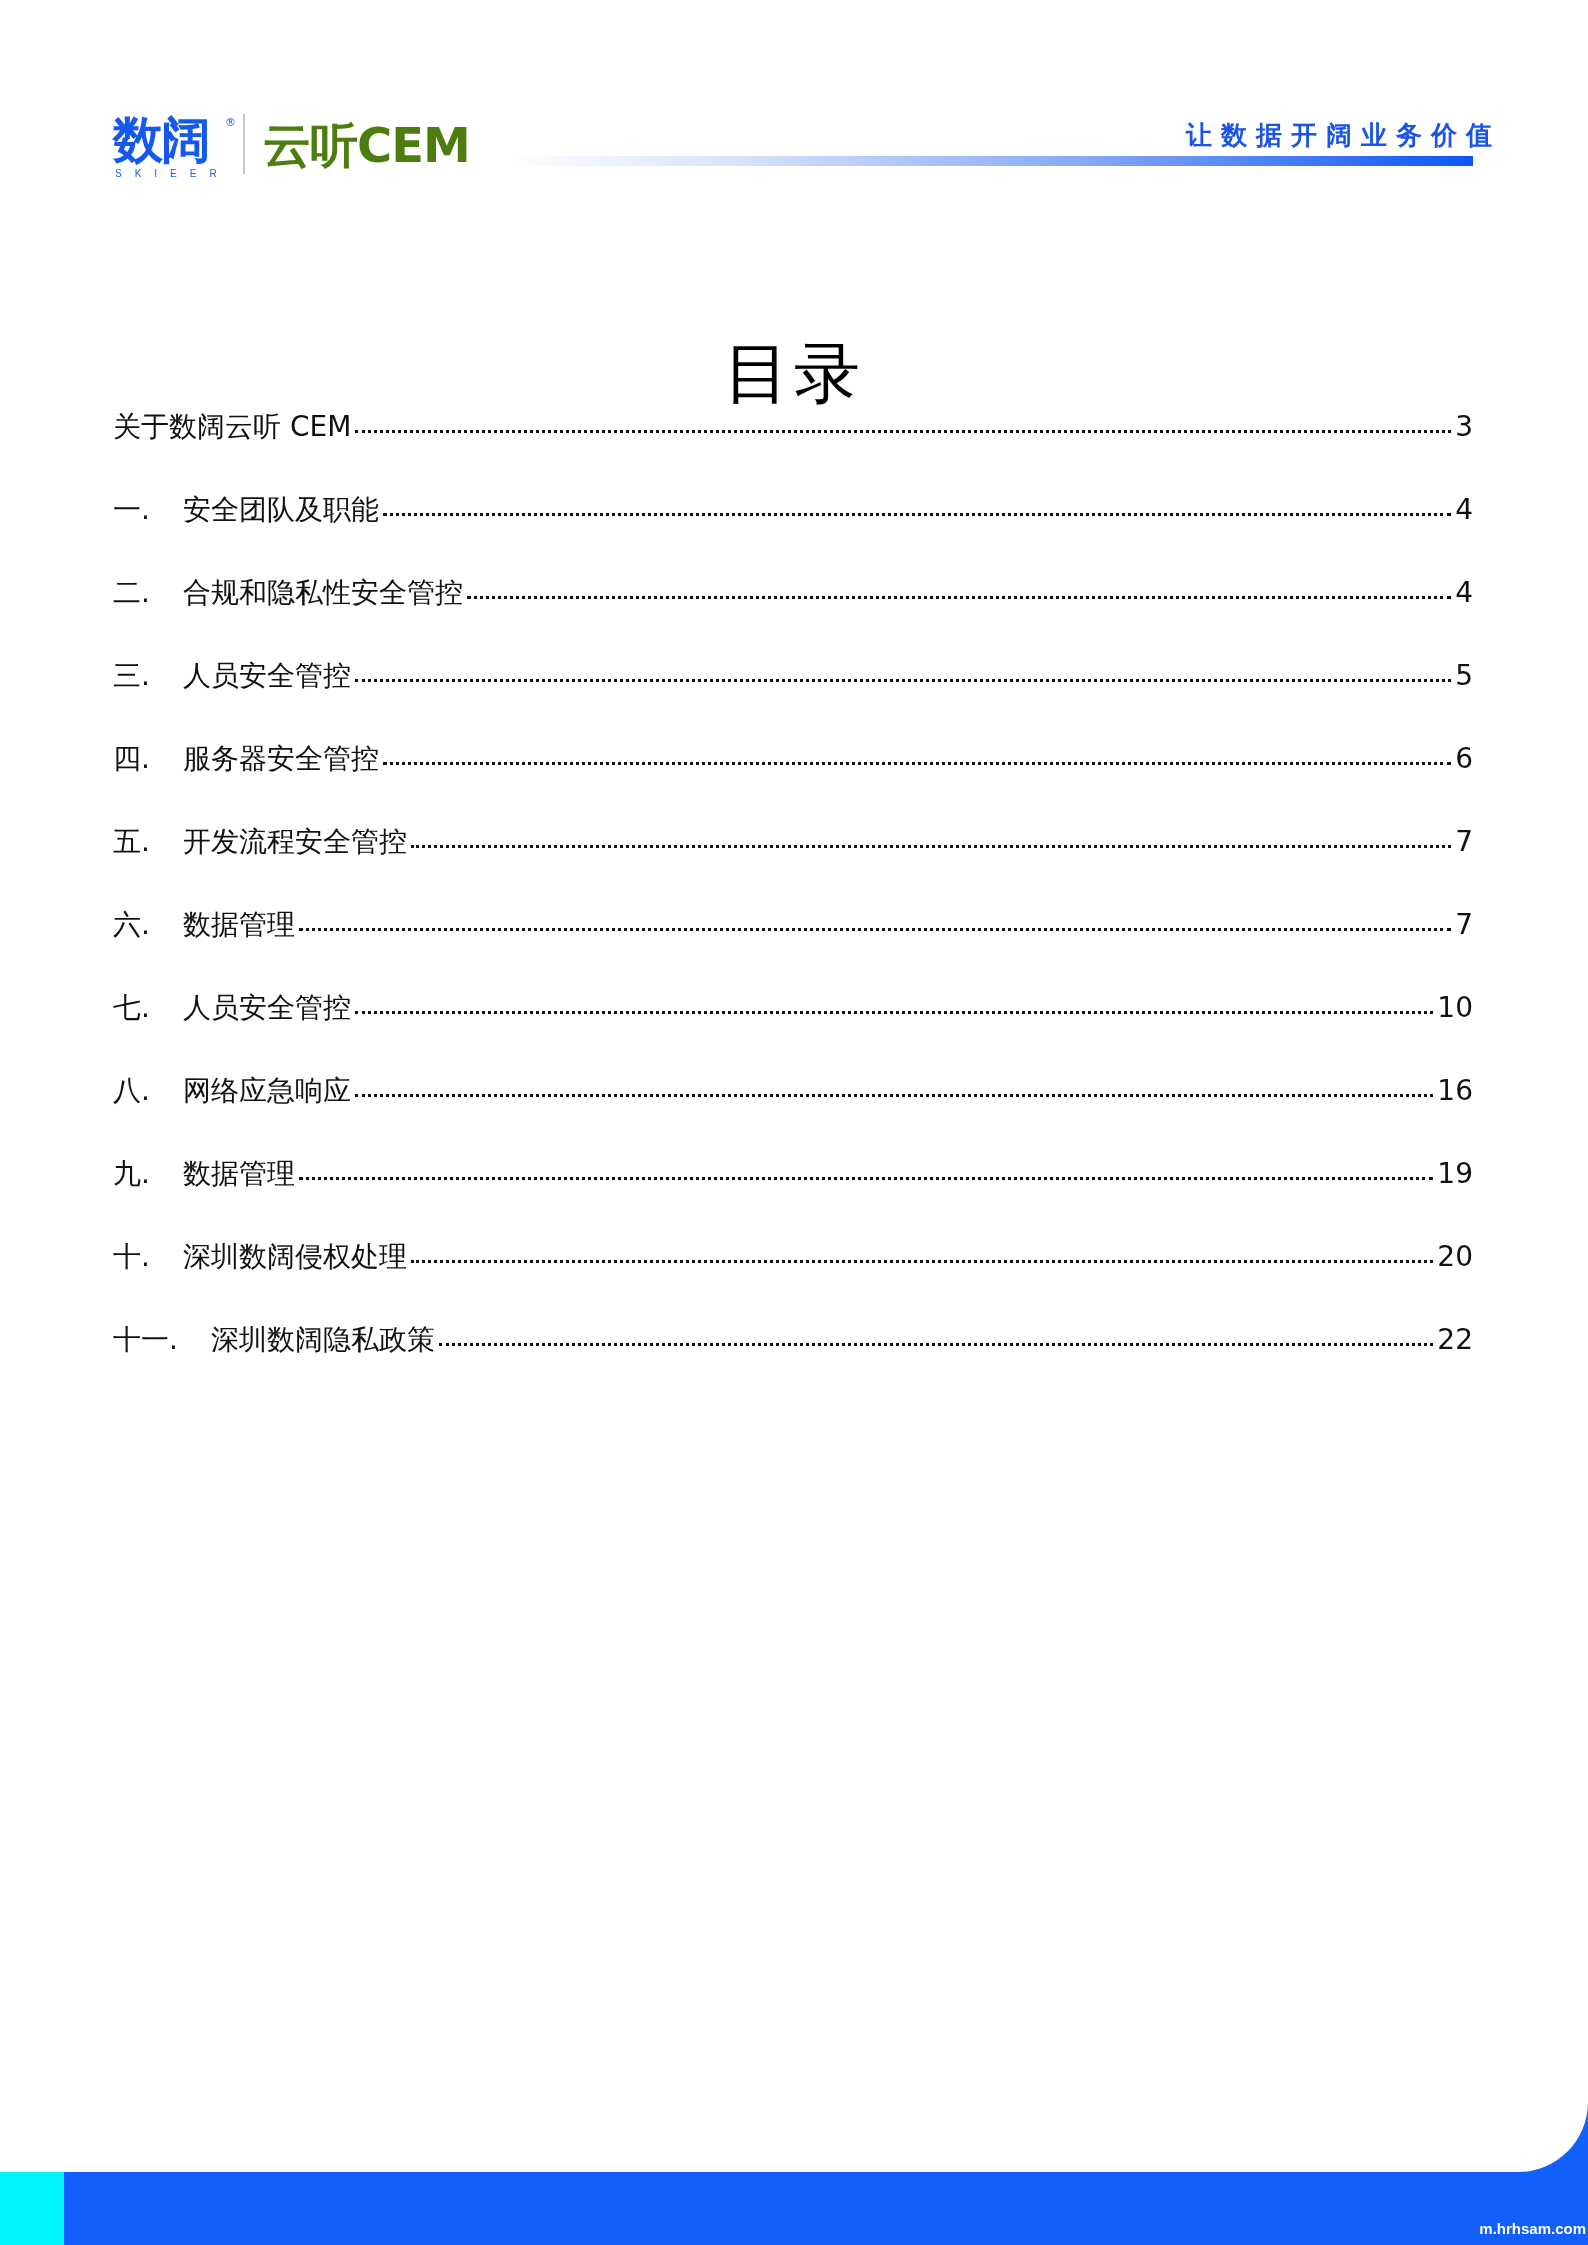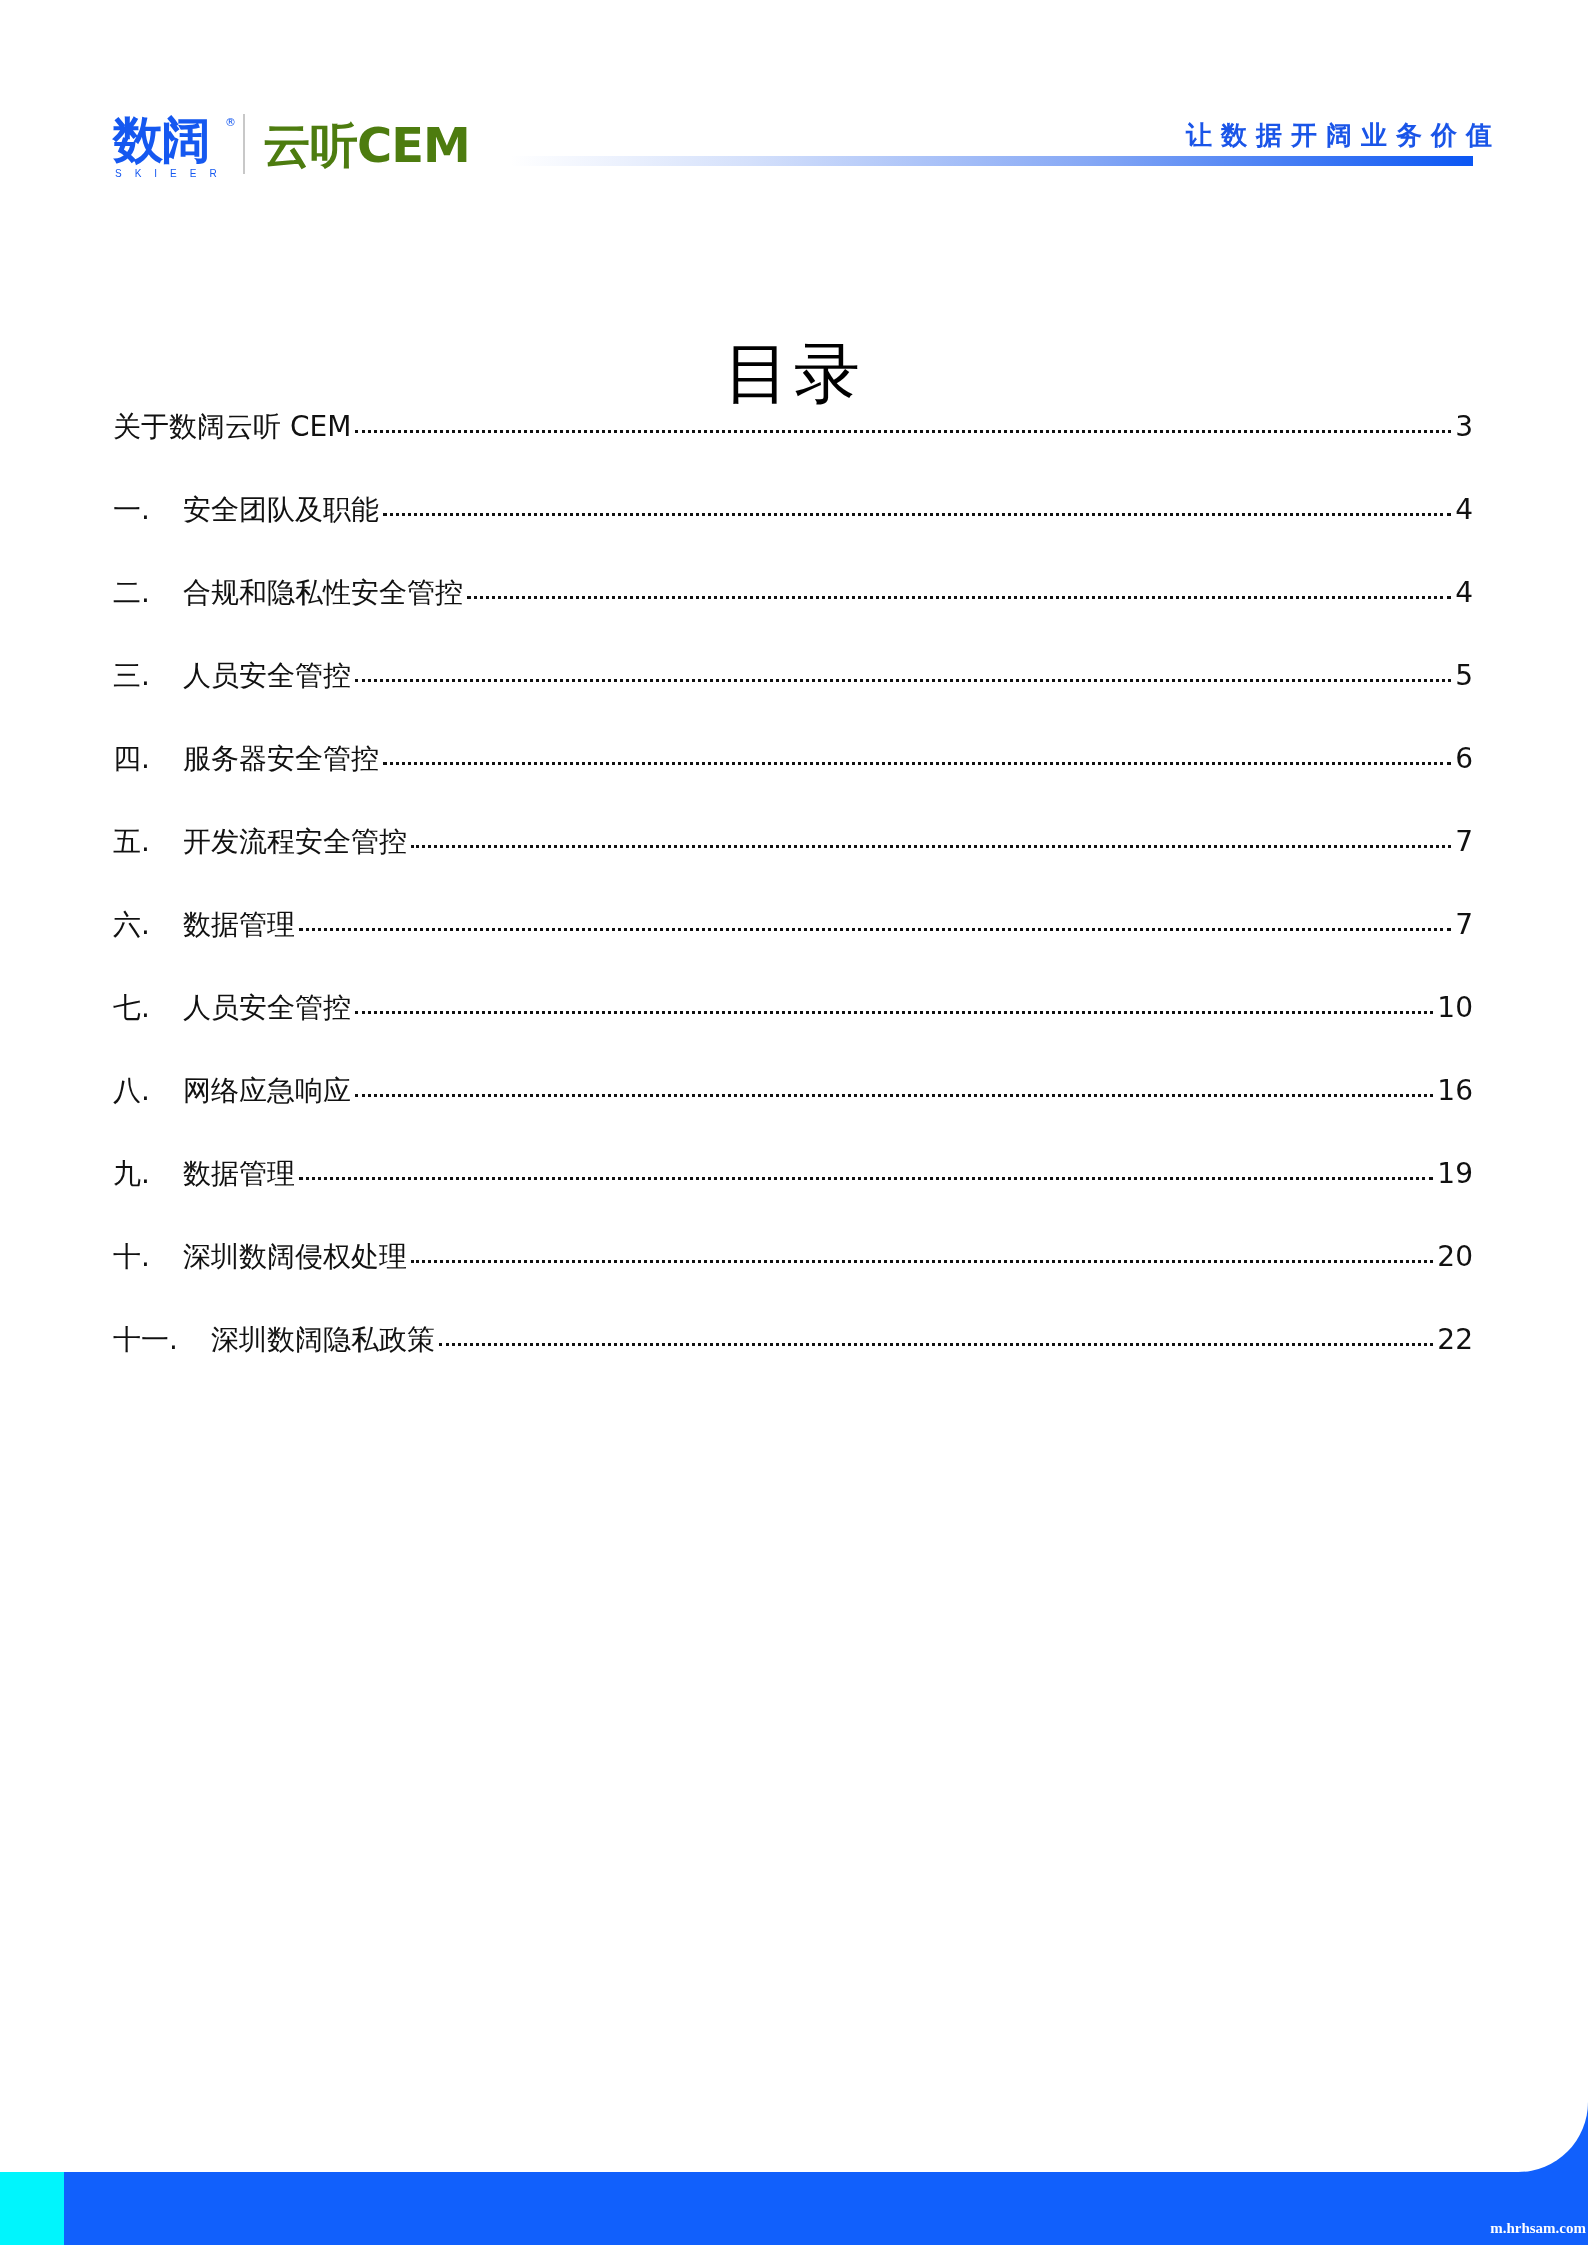--- a/index.html
+++ b/index.html
@@ -28,21 +28,21 @@
   .toc-num.wide { width: 98px; }
   .toc-label { flex: 0 0 auto; white-space: nowrap; }
   .toc-leader { flex: 1 1 auto; margin: 0 4px; border-bottom: 3px dotted #111; height: 0; position: relative; top: -3px; }
   .toc-page { flex: 0 0 auto; text-align: right; }
 
   .footer-curve { position: absolute; right: 0; bottom: 73px; width: 70px; height: 70px; background: #1160fc; }
   .footer-curve::after { content: ""; position: absolute; left: 0; top: 0; width: 140px; height: 140px; margin-left: -70px; margin-top: -70px;
     background: #fff; border-radius: 50%; }
   .footer-bar { position: absolute; left: 0; bottom: 0; width: 1588px; height: 73px; background: #1160fc; }
   .footer-accent { position: absolute; left: 0; bottom: 0; width: 64px; height: 73px; background: #00f5fd; }
-  .watermark { position: absolute; right: 2px; bottom: 8px; font-family: Liberation Serif, serif; font-size: 15px; color: #fff; font-weight: bold; }
+  .watermark { position: absolute; right: 2px; bottom: 8px; font-family: Liberation Sans, sans-serif; font-size: 15px; color: #fff; font-weight: bold; }
 </style>
 </head>
 <body>
 
 <div class="header">
   <div class="logo">
     <div class="logo-brand">
       <span class="logo-brand-cn">数阔</span>
       <span class="logo-reg">®</span>
       <span class="logo-brand-en">SKIEER</span>

